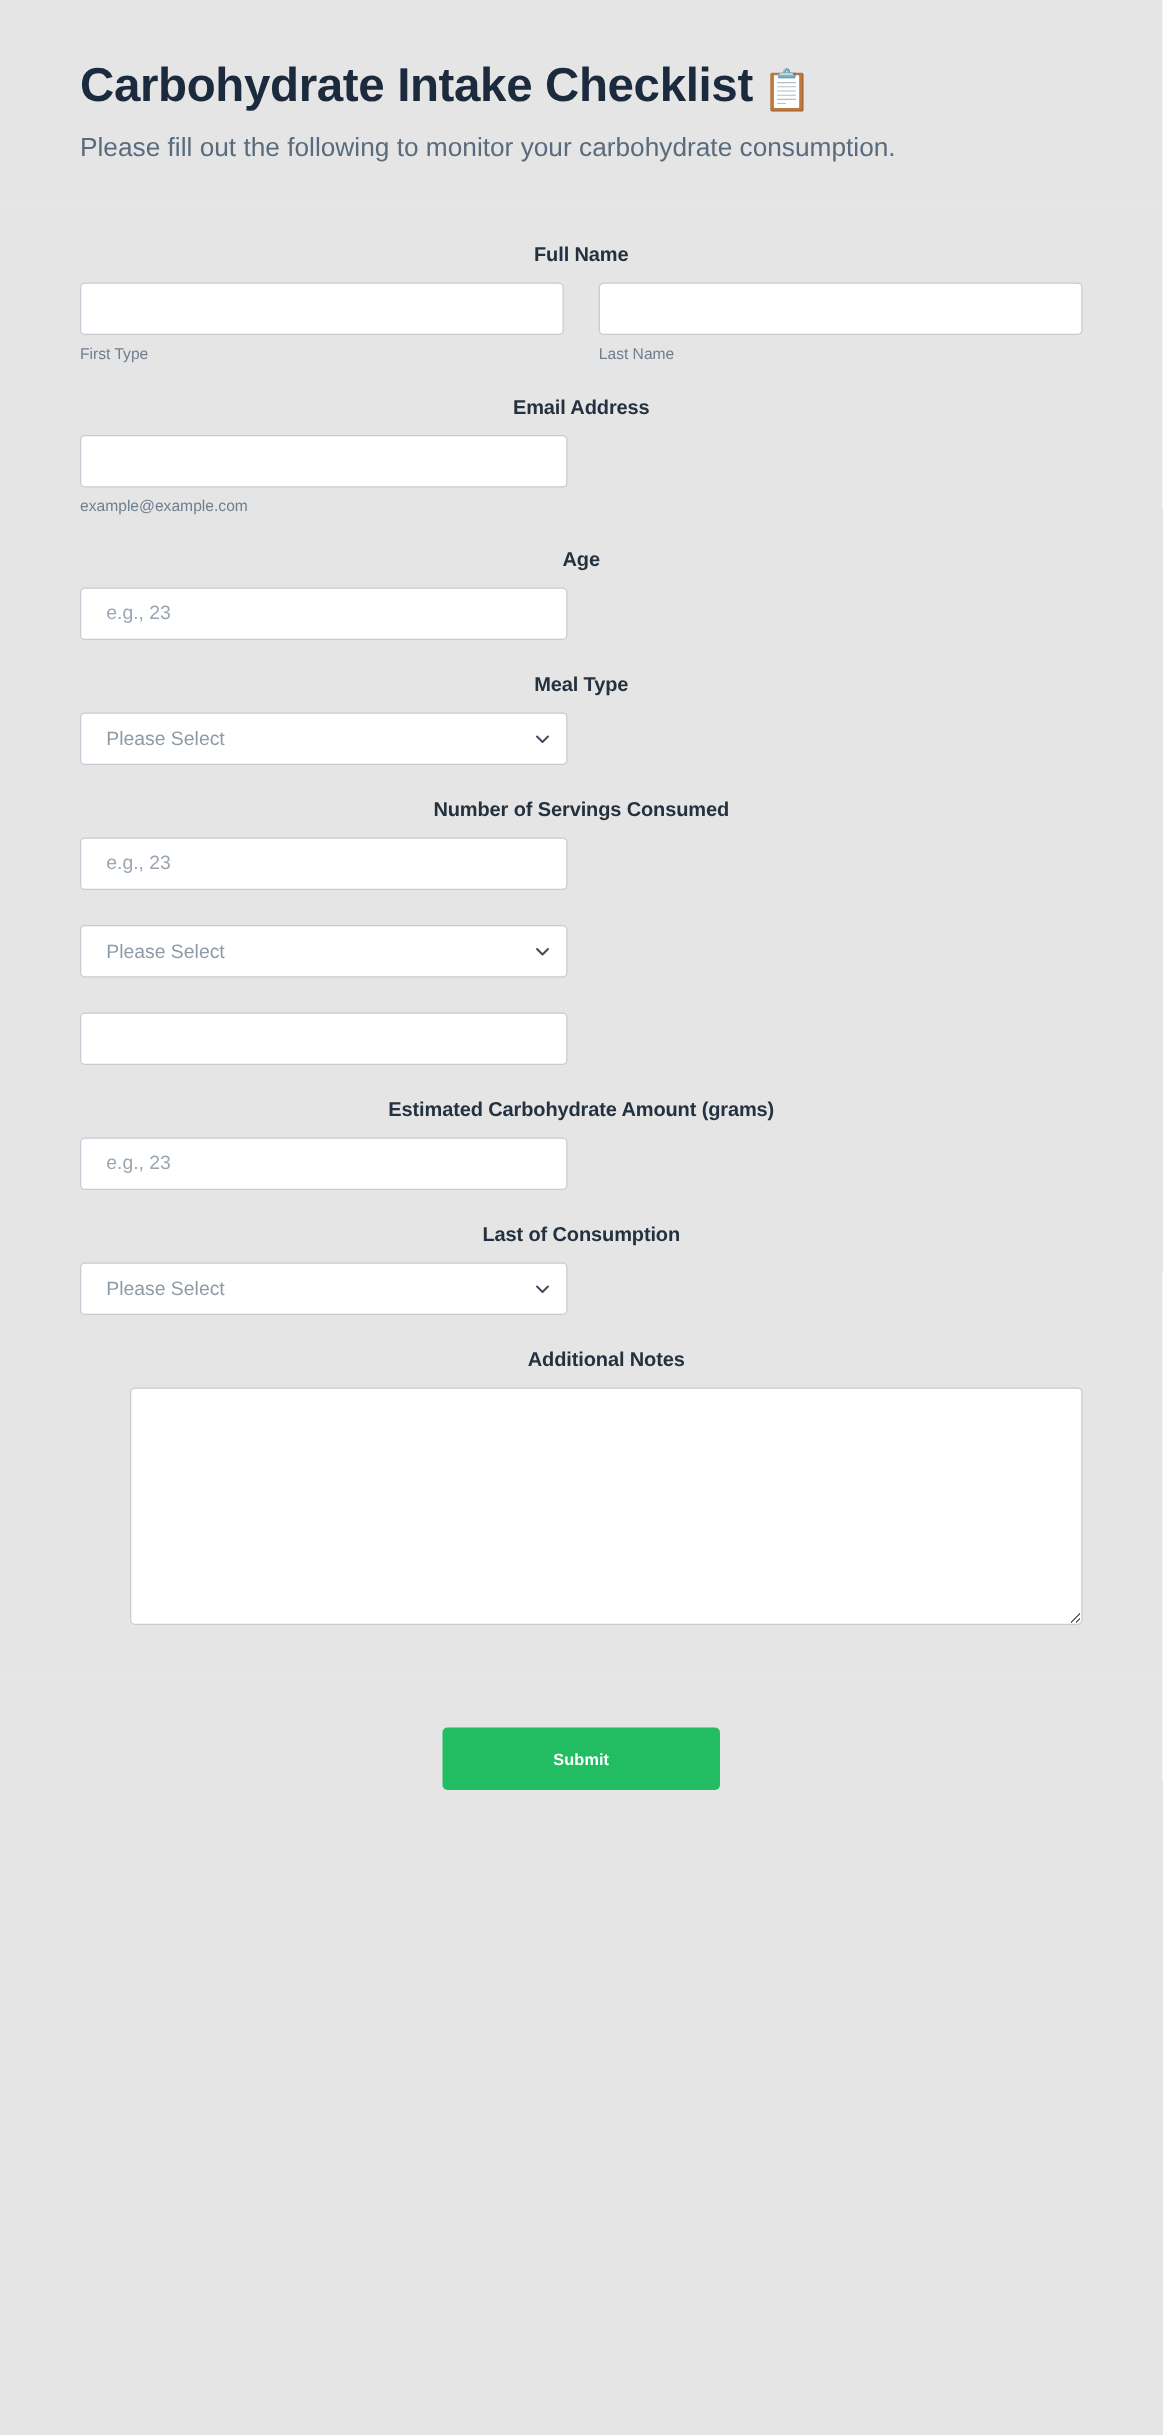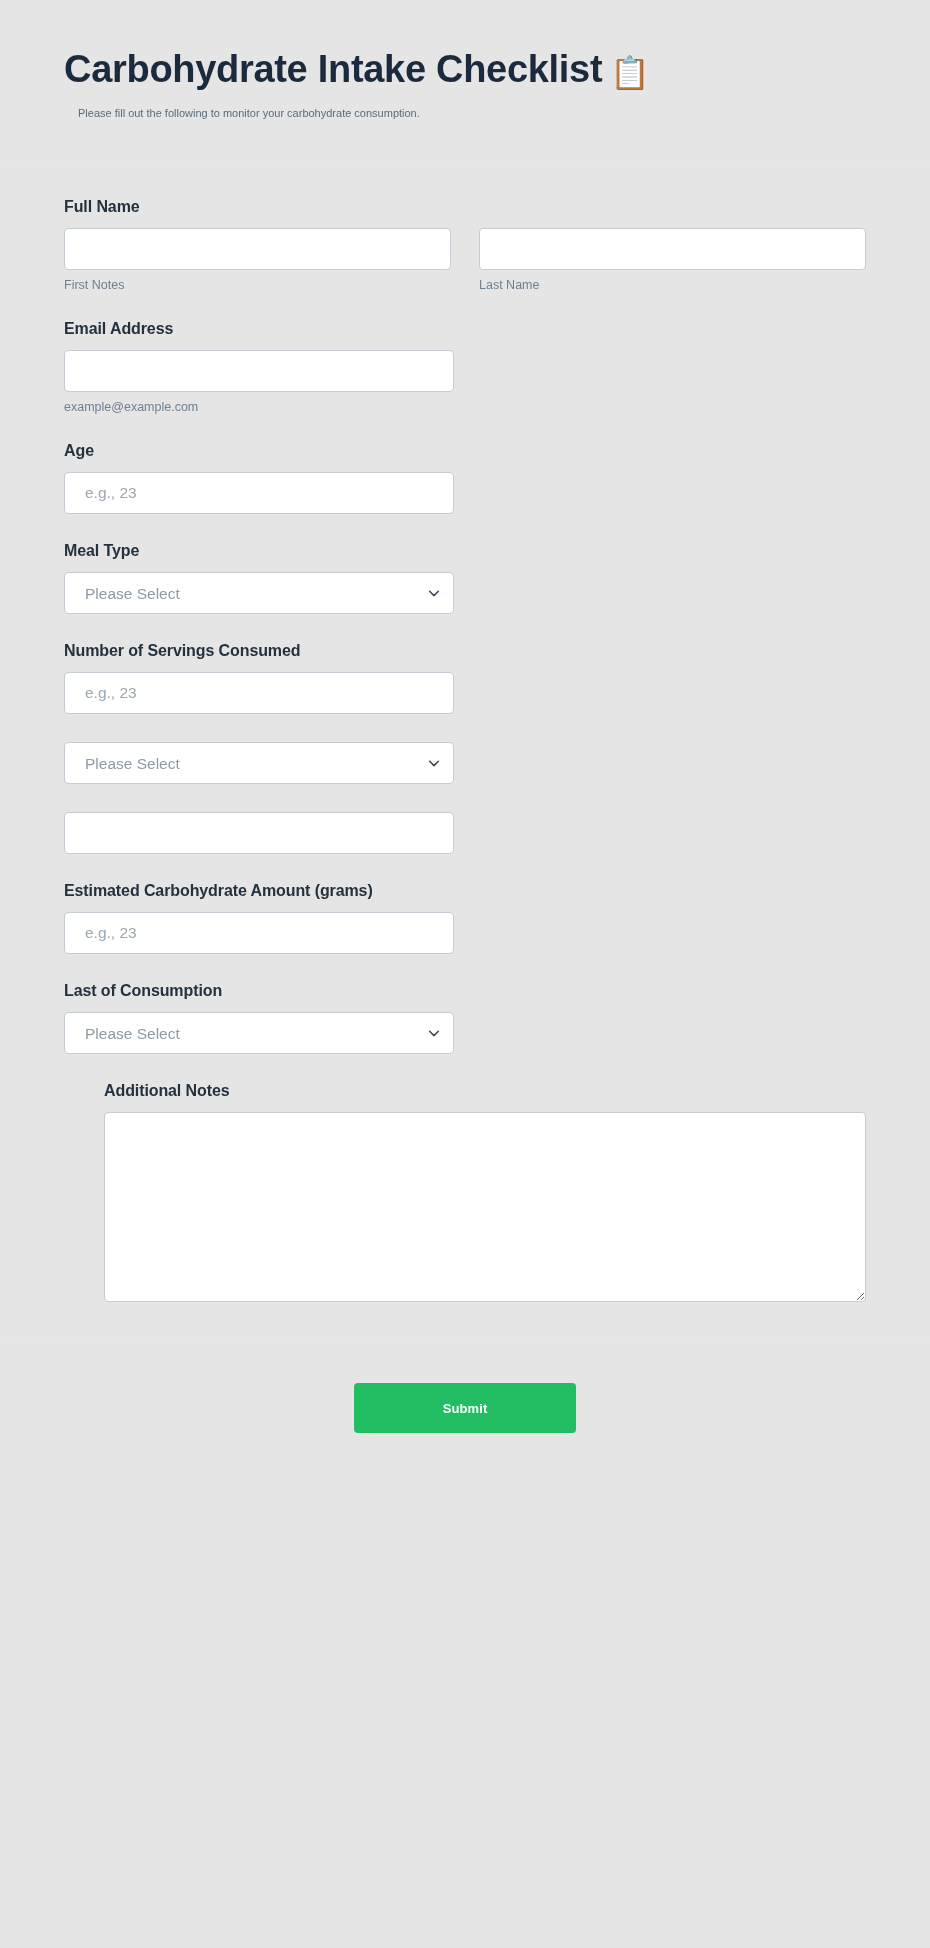--- a/index.html
+++ b/index.html
@@ -27,38 +27,39 @@
     letter-spacing: -0.3px;
     line-height: 1.15;
   }
   .title-icon {
     display: inline-block;
     margin-left: 8px;
     font-size: 32px;
     vertical-align: -2px;
   }
   .form-subtitle {
-    font-size: 11px;
+    font-size: 21px;
     color: #5a6b7d;
-    margin: 14px;
+    margin: 0;
     line-height: 1.4;
   }
   .form-body {
     padding: 34px 64px 0 64px;
   }
   .field {
     margin-bottom: 28px;
   }
   .field-label {
     display: block;
     font-size: 16px;
     color: #24313f;
     font-weight: 600;
     margin-bottom: 12px;
     letter-spacing: -0.1px;
+    text-align: center;
   }
   .sub-label {
     display: block;
     font-size: 12.5px;
     color: #6f7f8f;
     margin-top: 8px;
   }
   .text-input, .select-input, .textarea-input {
     width: 100%;
     height: 42px;
@@ -146,21 +147,21 @@
     <p class="form-subtitle">Please fill out the following to monitor your carbohydrate consumption.</p>
   </div>
 
   <div class="form-body">
 
     <div class="field">
       <label class="field-label">Full Name</label>
       <div class="name-row">
         <div class="name-col">
           <input class="text-input" type="text" placeholder="" style="">
-          <span class="sub-label">First Notes</span>
+          <span class="sub-label">First Type</span>
         </div>
         <div class="name-col">
           <input class="text-input" type="text" placeholder="" style="">
           <span class="sub-label">Last Name</span>
         </div>
       </div>
     </div>
 
     <div class="field">
       <label class="field-label">Email Address</label>

